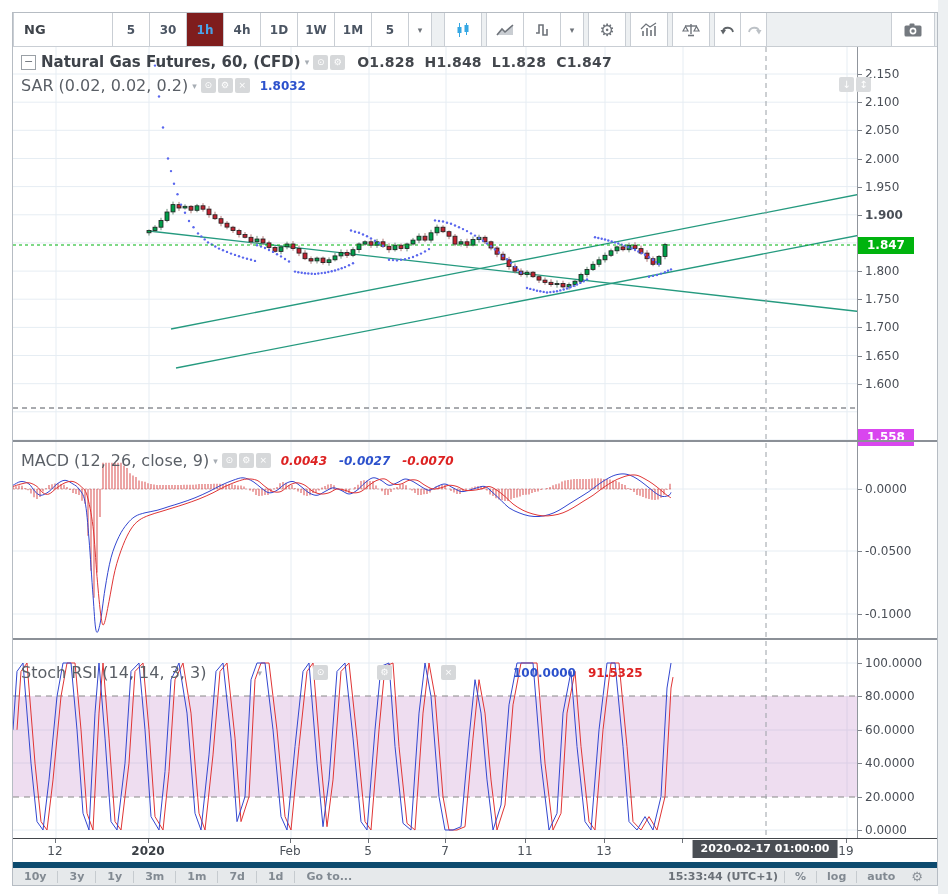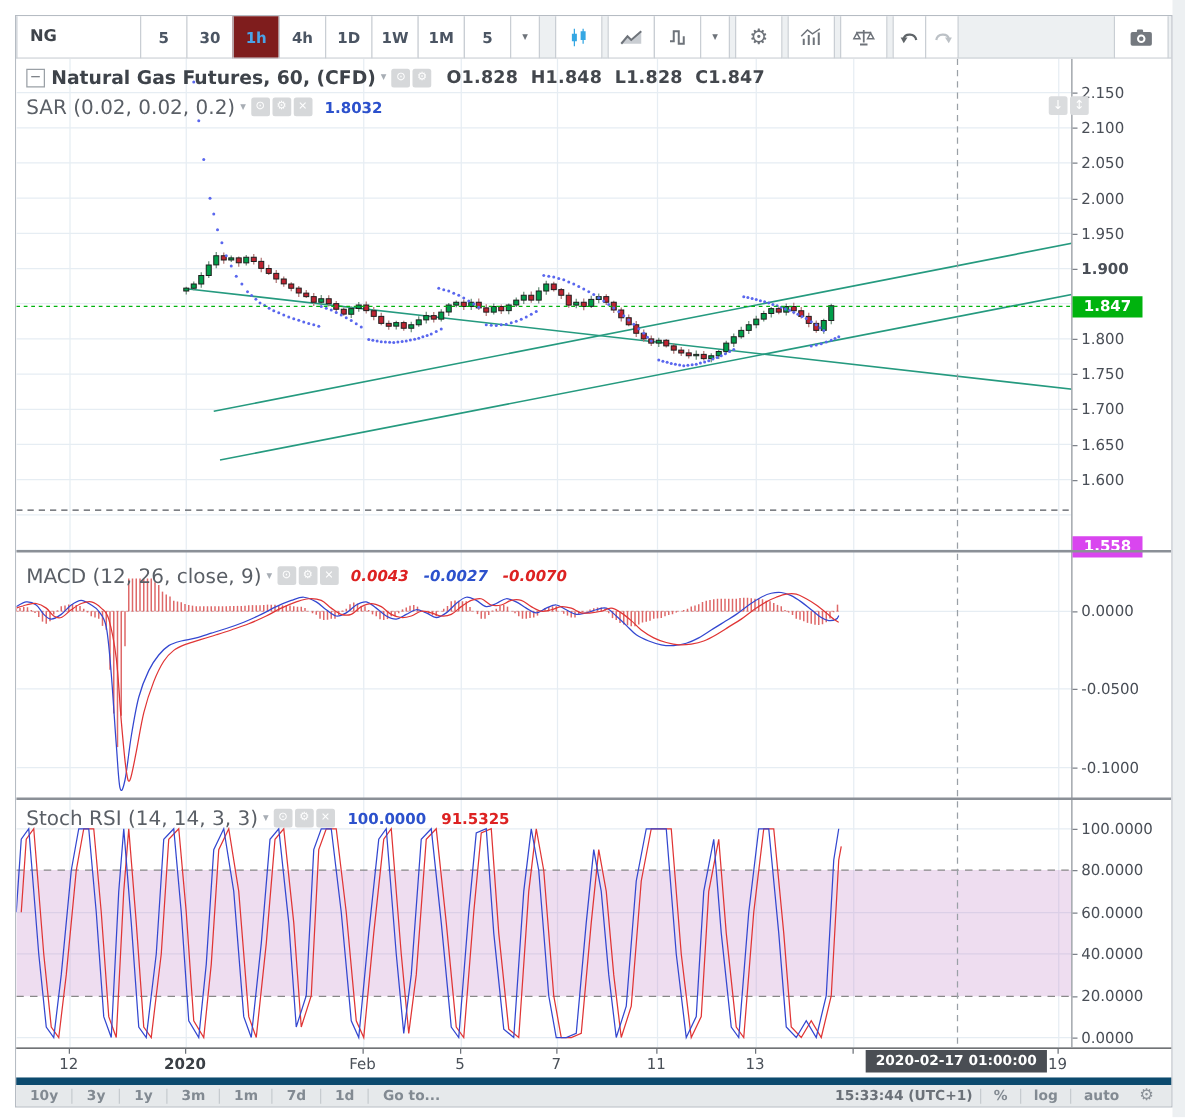--- a/index.html
+++ b/index.html
@@ -800,21 +800,21 @@
 
       <div class="pane-header" style="left:8px;top:404px;">
         <span class="ph-small">MACD (12, 26, close, 9)</span>
         <span class="ph-caret">▾</span>
         <div class="mini-btn">⊙</div>
         <div class="mini-btn">⚙</div>
         <div class="mini-btn">×</div>
         <span id="macd-values" style="margin-left:8px;font-size:12px;font-style:italic;"><span class="val-red" style="margin-right: 12px;">0.0043</span><span class="val-blue" style="margin-right: 12px;">-0.0027</span><span class="val-red" style="margin-right: 12px;">-0.0070</span></span>
       </div>
 
-      <div class="pane-header" style="left:8px;top:598px;">
+      <div class="pane-header" style="left:8px;top:616px;gap:47px;">
         <span class="ph-small">Stoch RSI (14, 14, 3, 3)</span>
         <span class="ph-caret">▾</span>
         <div class="mini-btn">⊙</div>
         <div class="mini-btn">⚙</div>
         <div class="mini-btn">×</div>
         <span id="stoch-values" style="margin-left:8px;font-size:12px;"><span class="val-blue" style="margin-right: 12px;">100.0000</span><span class="val-red" style="margin-right: 12px;">91.5325</span></span>
       </div>
 
     </div>
 

